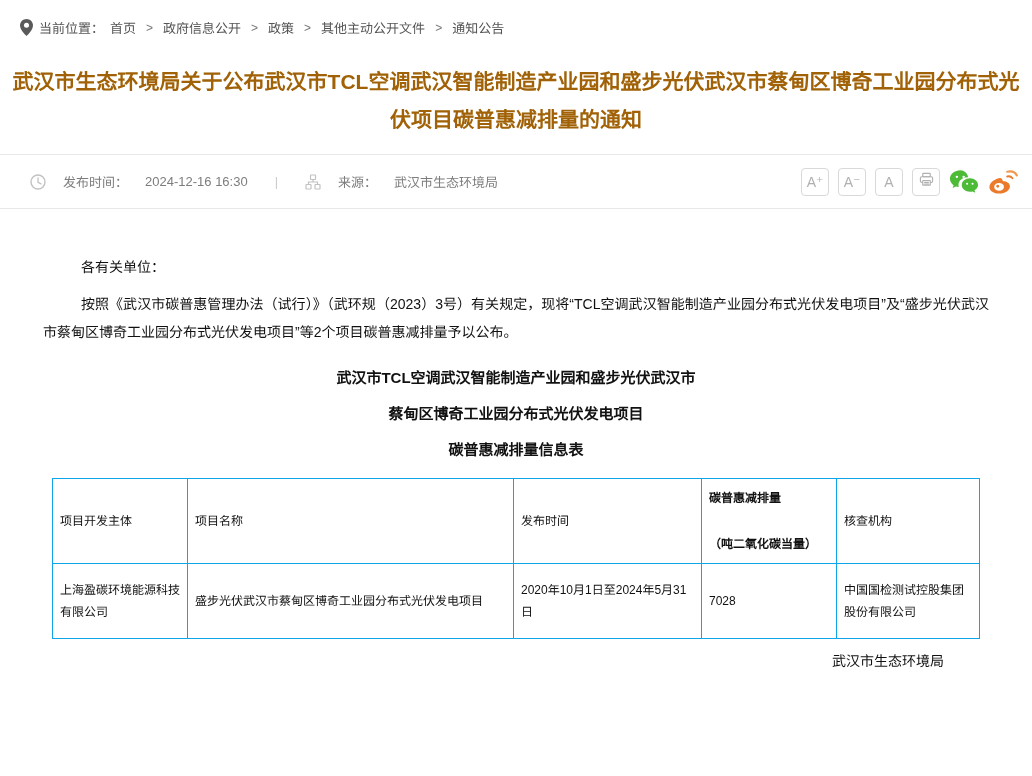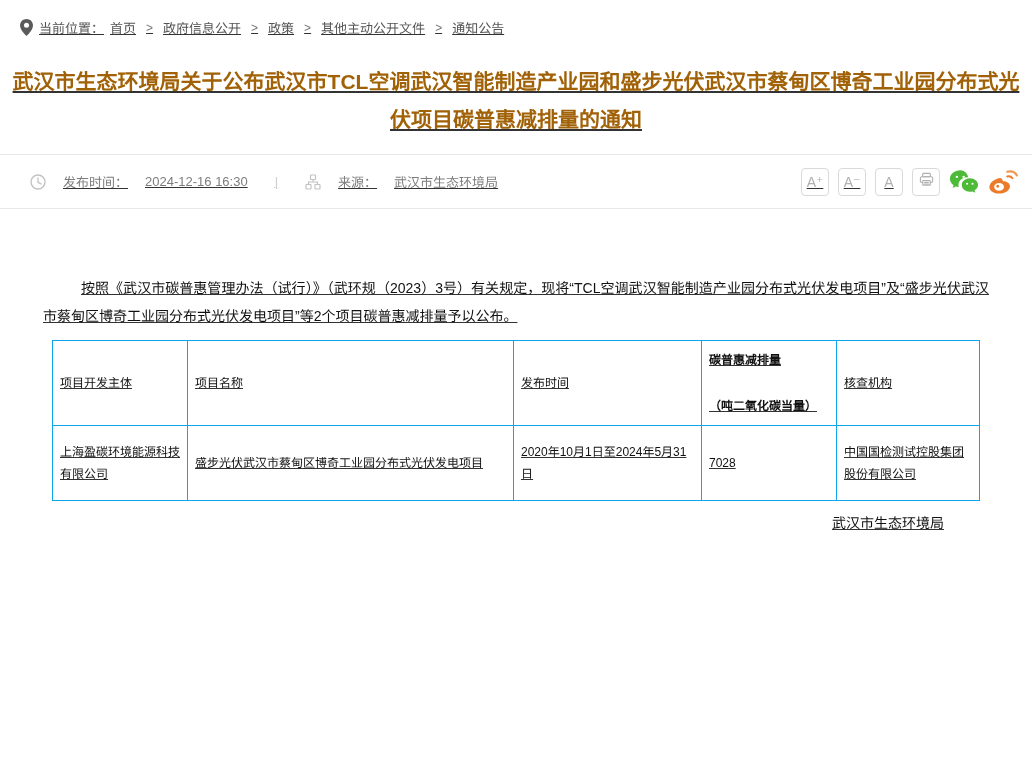--- a/index.html
+++ b/index.html
@@ -2,21 +2,21 @@
 <html lang="zh-CN"><head>
 <meta charset="utf-8">
 <style>
   * { margin: 0; padding: 0; box-sizing: border-box; }
   html, body { background: #fff; }
   body {
     width: 1032px; height: 776px; overflow: hidden;
     font-family: "Liberation Sans", "DejaVu Sans", sans-serif;
     color: #333;
   }
-  .page { width: 1032px; height: 556px; background: #fff; text-decoration: underline; }
+  .page { width: 1032px; height: 556px; background: #fff; }
 
   
   .breadcrumb {
     display: flex; align-items: center; gap: 6px;
     padding: 18px 0 0 20px; font-size: 13px; color: #555;
   }
   .breadcrumb .crumb { color: #555; text-decoration: none; cursor: pointer; }
   .breadcrumb .sep { color: #777; margin: 0 4px; font-size: 12px; }
   .pin-icon { width: 13px; height: 17px; display: inline-block; flex: 0 0 auto; }
 
@@ -147,22 +147,28 @@
           <ellipse cx="11.8" cy="18.7" rx="5.2" ry="4.2" fill="#fff"></ellipse>
           <circle cx="10.4" cy="18" r="1.5" fill="#eb7a2b"></circle>
           <path d="M20.5 7.6c2.2-.5 4.4.2 5.6 1.9" fill="none" stroke="#eb7a2b" stroke-width="2" stroke-linecap="round"></path>
           <path d="M20.5 2.6c4.3-1 8.5.4 10.3 3.9" fill="none" stroke="#f0984f" stroke-width="2.2" stroke-linecap="round"></path>
         </svg>
       </span>
     </div>
   </div>
 
   <div class="article-body">
+    <p class="salutation">各有关单位：</p>
     <p class="para">按照《武汉市碳普惠管理办法（试行）》（武环规（2023）3号）有关规定，现将“TCL空调武汉智能制造产业园分布式光伏发电项目”及“盛步光伏武汉市蔡甸区博奇工业园分布式光伏发电项目”等2个项目碳普惠减排量予以公布。</p>
 
+    <div class="center-head-group">
+      <div class="center-head">武汉市TCL空调武汉智能制造产业园和盛步光伏武汉市</div>
+      <div class="center-head">蔡甸区博奇工业园分布式光伏发电项目</div>
+      <div class="center-head">碳普惠减排量信息表</div>
+    </div>
 
     <div class="info-table-wrap">
       <table class="info-table">
         <colgroup>
           <col style="width:135px">
             <col style="width:326px">
             <col style="width:188px">
             <col style="width:135px">
             <col style="width:143px">
         </colgroup>

